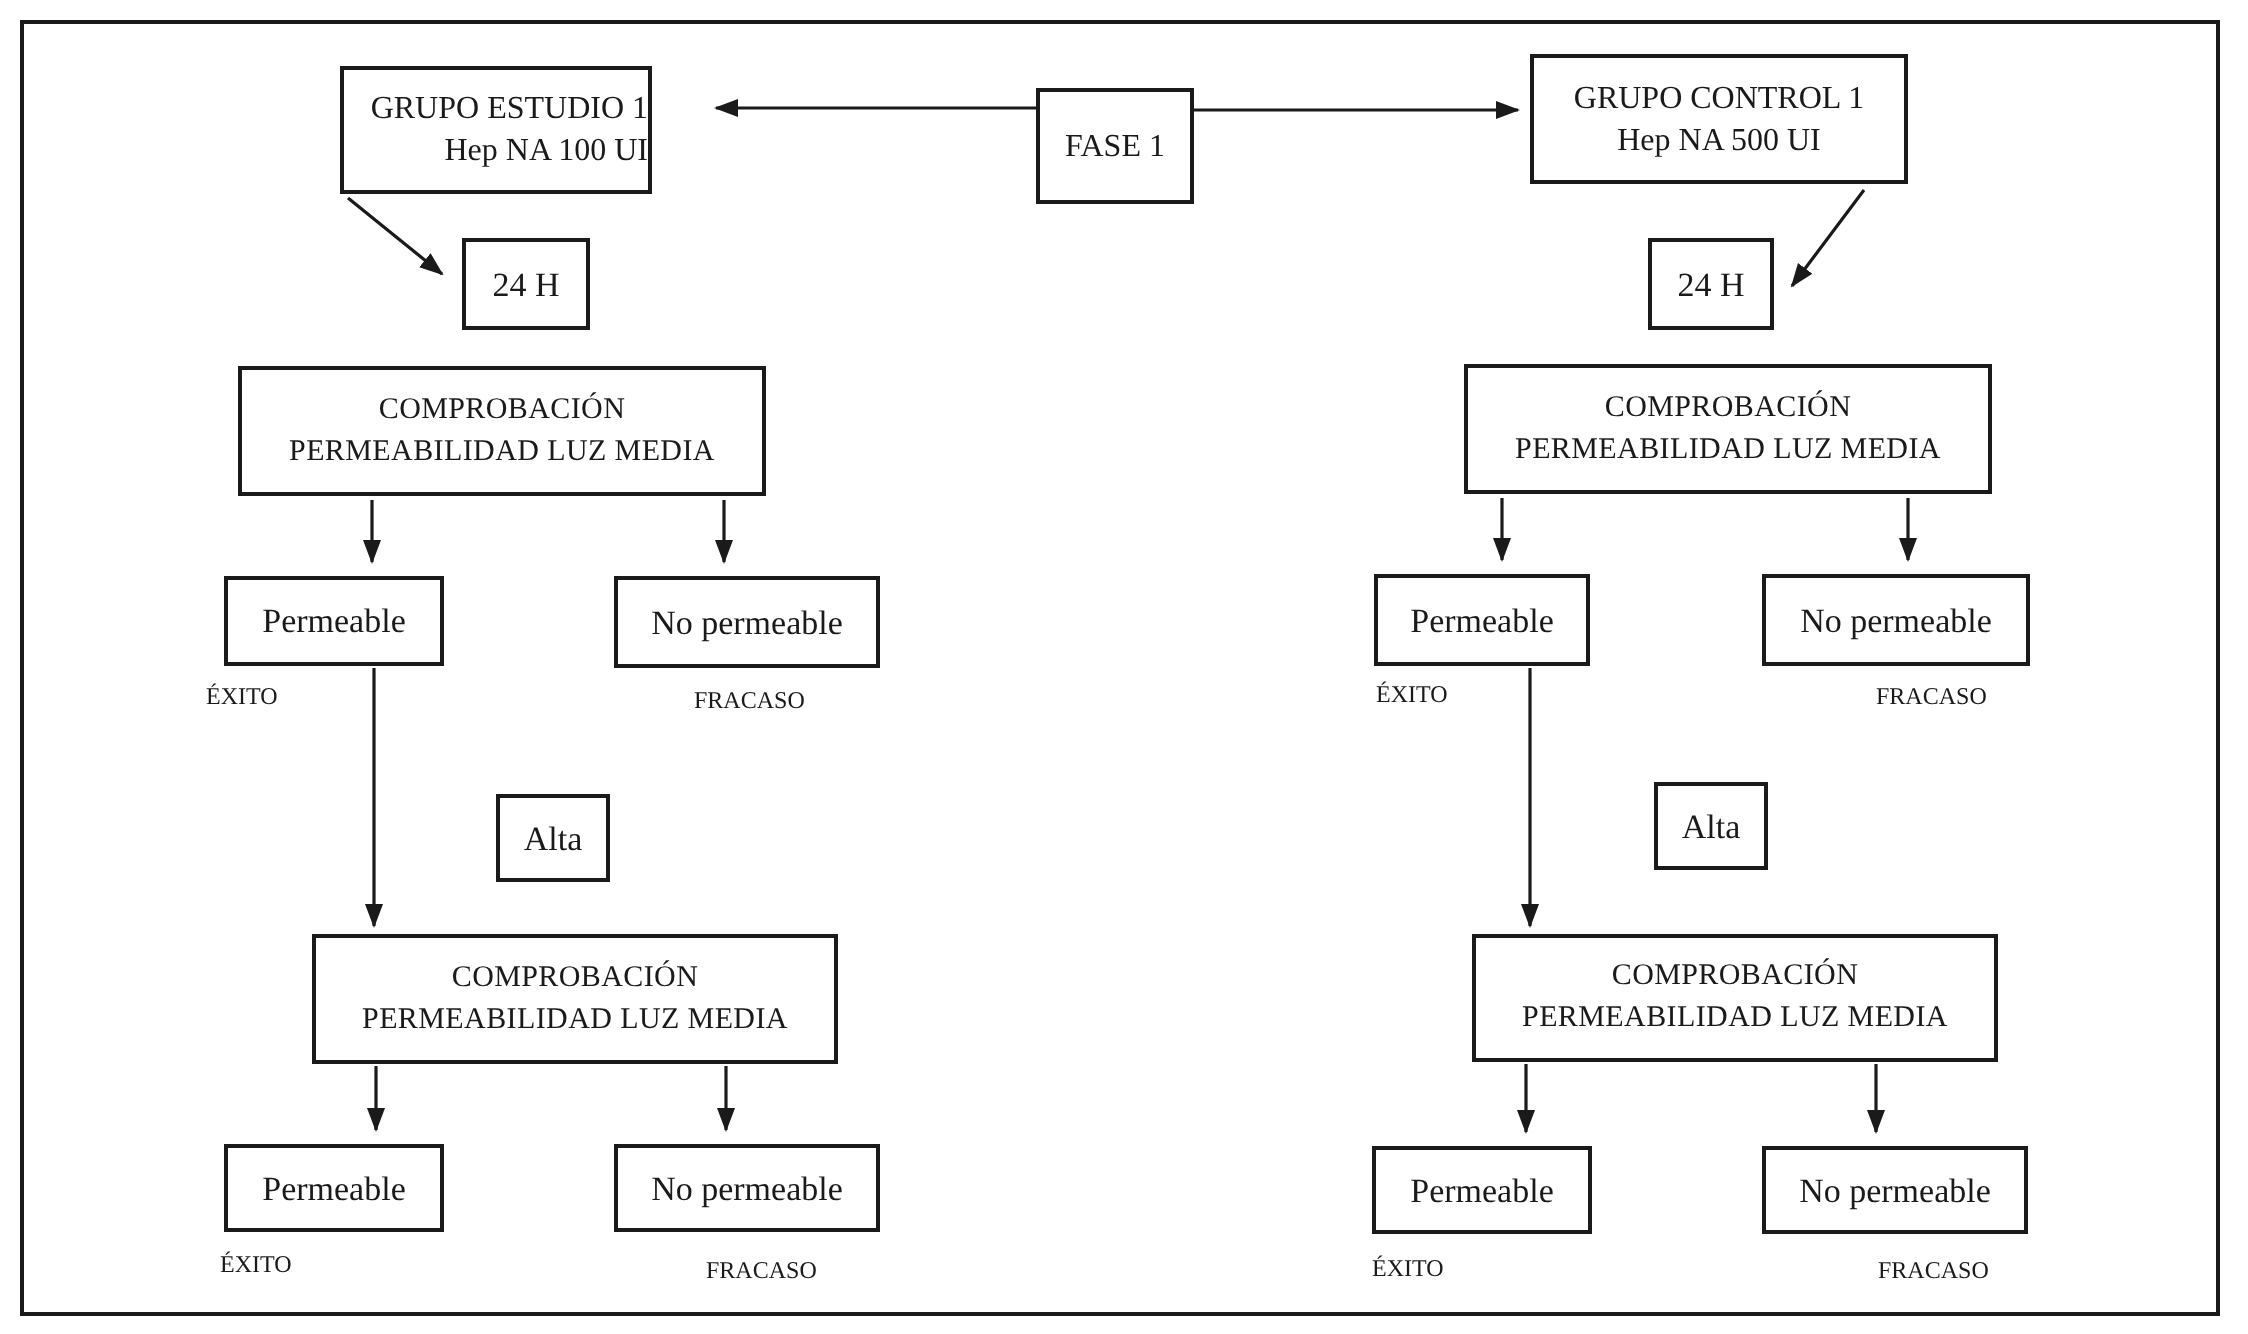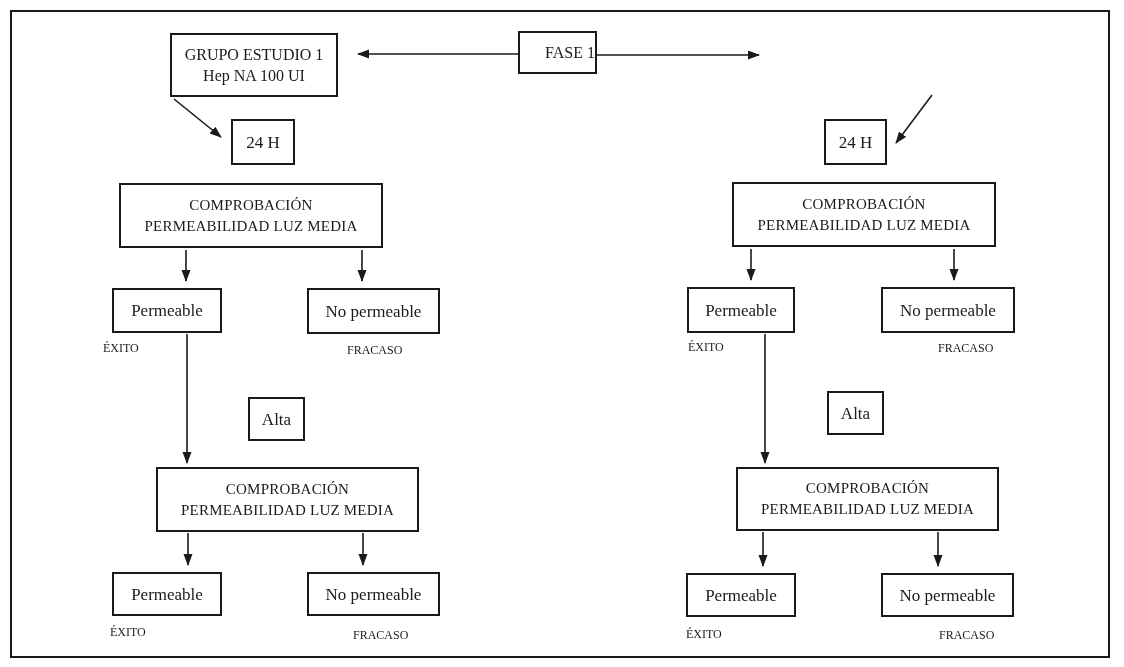--- a/index.html
+++ b/index.html
@@ -86,29 +86,33 @@
     <line x1="187" y1="334" x2="187" y2="463" stroke="#1a1a1a" stroke-width="1.6" marker-end="url(#arrow)"></line>
     <line x1="765" y1="334" x2="765" y2="463" stroke="#1a1a1a" stroke-width="1.6" marker-end="url(#arrow)"></line>
 
     <line x1="188" y1="533" x2="188" y2="565" stroke="#1a1a1a" stroke-width="1.6" marker-end="url(#arrow)"></line>
     <line x1="363" y1="533" x2="363" y2="565" stroke="#1a1a1a" stroke-width="1.6" marker-end="url(#arrow)"></line>
 
     <line x1="763" y1="532" x2="763" y2="566" stroke="#1a1a1a" stroke-width="1.6" marker-end="url(#arrow)"></line>
     <line x1="938" y1="532" x2="938" y2="566" stroke="#1a1a1a" stroke-width="1.6" marker-end="url(#arrow)"></line>
   </svg>
 
-  <div class="box fs-group" style="left:518px; top:31px; width:79px; height:43px;align-items:flex-end;">
+  <div class="box fs-group" style="left:518px; top:44px; width:79px; height:58px;">
     <span class="ln">FASE 1</span>
   </div>
 
-  <div class="box fs-group" style="left:170px; top:33px; width:168px; height:64px;">
+  <div class="box fs-group" style="left:170px; top:33px; width:156px; height:64px;align-items:flex-end;">
     <span class="ln">GRUPO ESTUDIO 1</span>
     <span class="ln">Hep NA 100 UI</span>
   </div>
 
+  <div class="box fs-group" style="left:765px; top:27px; width:189px; height:65px;">
+    <span class="ln">GRUPO CONTROL 1</span>
+    <span class="ln">Hep NA 500 UI</span>
+  </div>
 
   <div class="box fs-small" style="left:231px; top:119px; width:64px; height:46px;">
     <span class="ln">24 H</span>
   </div>
   <div class="box fs-small" style="left:824px; top:119px; width:63px; height:46px;">
     <span class="ln">24 H</span>
   </div>
 
   <div class="box fs-check" style="left:119px; top:183px; width:264px; height:65px;">
     <span class="ln">COMPROBACIÓN</span>

